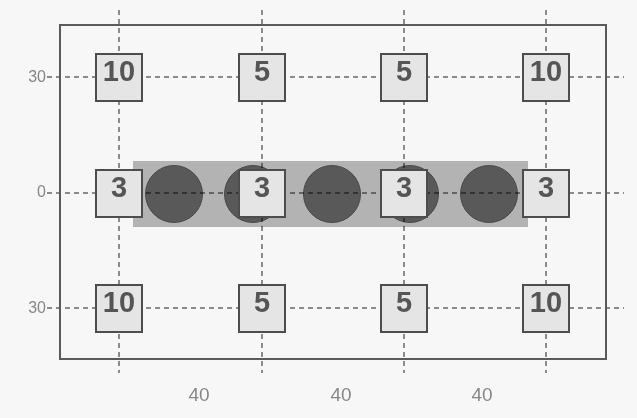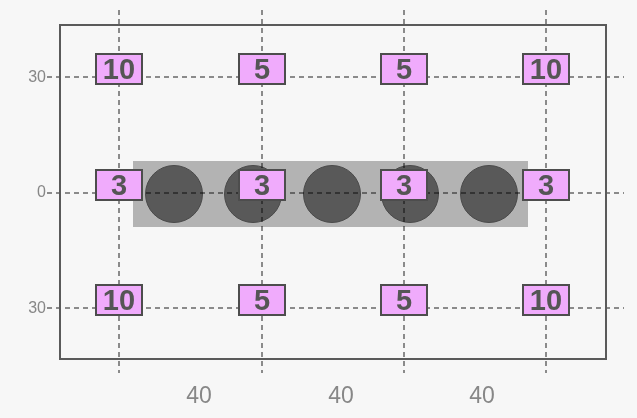--- a/index.html
+++ b/index.html
@@ -44,40 +44,40 @@
     position:absolute;
     top:165px;width:58px;height:58px;
     box-sizing:border-box;
     background:#595959;
     border:1px solid #4a4a4a;
     border-radius:50%;
     z-index:2;
   }
   .sq{
     position:absolute;
-    width:48px;height:32px;
+    width:48px;height:49px;
     box-sizing:border-box;
-    background:#f0abfc;
+    background:#e5e5e5;
     border:2px solid #4d4d4d;
-    display:flex;align-items:center;justify-content:center;
+    display:flex;align-items:flex-start;justify-content:center;
     font-weight:bold;font-size:29px;color:#555555;
     z-index:4;
   }
   .ylabel{
     position:absolute;
     left:0;width:46px;height:28px;line-height:28px;
     text-align:right;
     font-size:16px;color:#878787;
     z-index:5;
   }
   .xlabel{
     position:absolute;
     width:60px;height:26px;line-height:26px;top:382px;
     text-align:center;
-    font-size:23px;color:#878787;
+    font-size:19px;color:#878787;
     z-index:5;
   }
 </style>
 </head>
 <body>
 
 <div class="canvas">
 
   <div class="band"></div>
 

